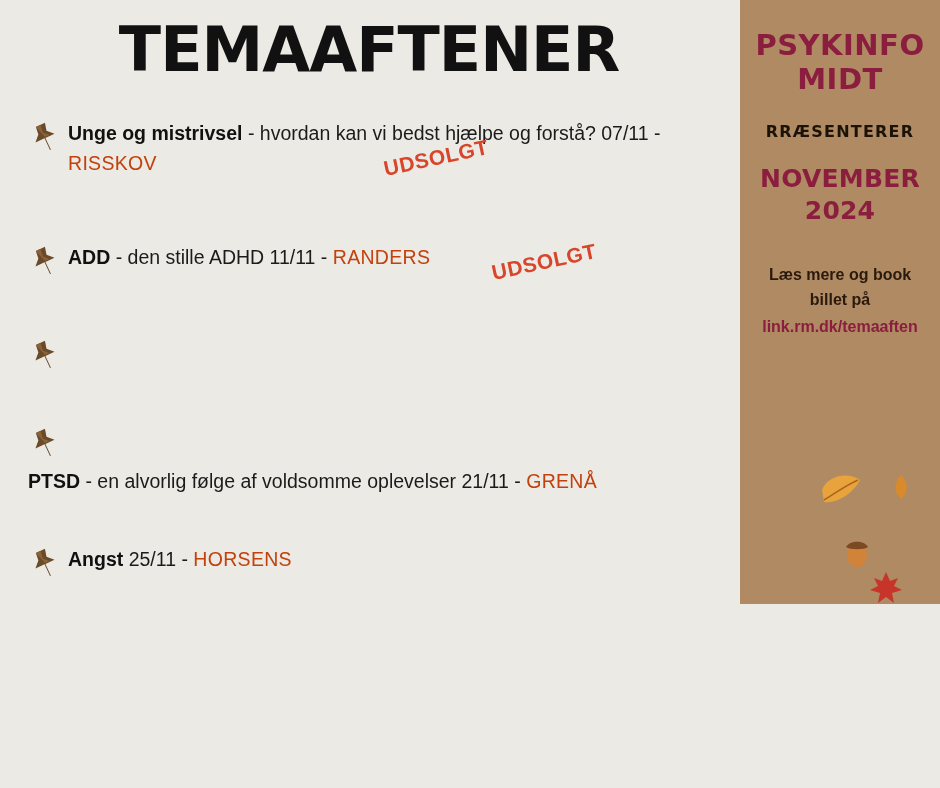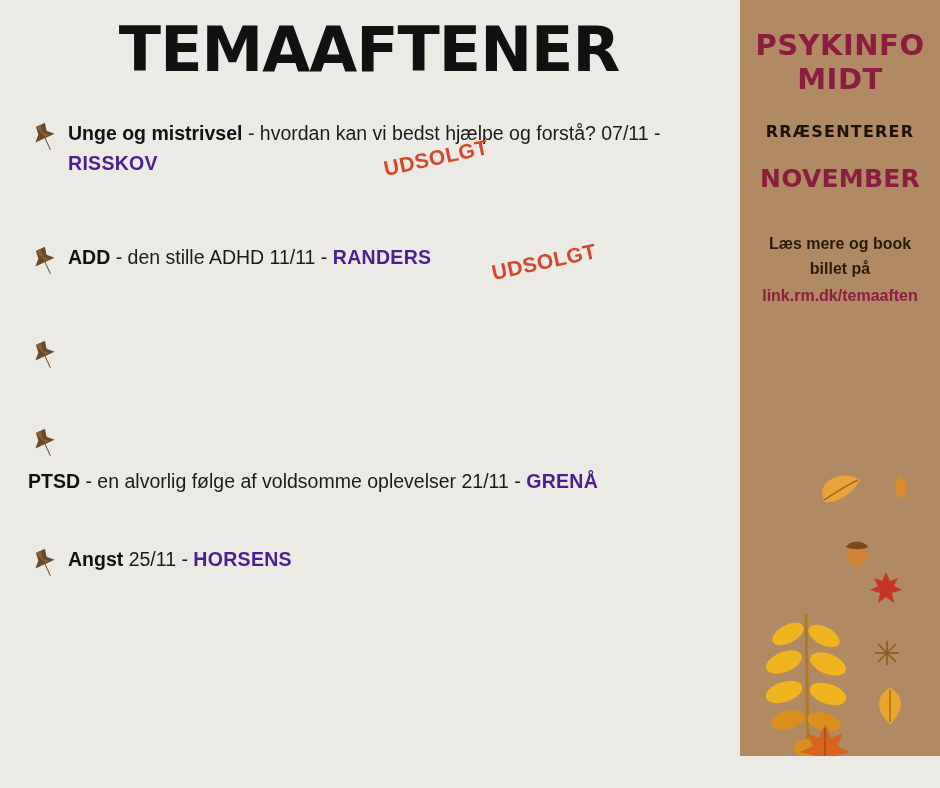--- a/index.html
+++ b/index.html
@@ -65,22 +65,22 @@
     font-size: 19.5px;
     line-height: 30px;
     color: #1b1b1b;
     max-width: 640px;
   }
   .event-text .bold {
     font-weight: bold;
     color: #111;
   }
   .place {
-    font-weight: bold;
-    color: #4c1d95;
+    font-weight: normal;
+    color: #c2410c;
     letter-spacing: 0.3px;
   }
   .sold-out {
     position: absolute;
     font-family: "Liberation Sans", sans-serif;
     font-weight: bold;
     font-size: 21px;
     color: #d8452a;
     transform: rotate(-12deg);
     letter-spacing: 0.5px;
@@ -93,21 +93,21 @@
   .ev1 { margin-bottom: 64px; }
   .ev2 { }
   .ev3 { margin-bottom: 44px; }
   .ev4 { margin-bottom: 48px; flex-direction: column; }
   .ev5 { margin-bottom: 0; margin-top: 34px; }
 
   
   .right {
     position: relative;
     width: 200px;
-    height: 756px;
+    height: 604px;
     background: #b08a63;
     box-sizing: border-box;
     padding: 22px 10px 0 10px;
     text-align: center;
     overflow: hidden;
   }
   .brand {
     font-family: "DejaVu Sans", sans-serif;
     font-weight: bold;
     font-size: 29px;
@@ -242,20 +242,21 @@
   </div>
 
   <div class="right">
     <div class="brand">
       <div>PSYKINFO</div>
       <div>MIDT</div>
     </div>
     <div class="presents">RRÆSENTERER</div>
     <div class="month">
       <div>NOVEMBER</div>
+      <div>2024</div>
     </div>
     <div class="booking">
       <span>Læs mere og book</span><br>
       <span>billet på</span>
       <span class="link">link.rm.dk/temaaften</span>
     </div>
 
     <div class="leaves">
       <svg class="leaf" style="left:78px; top:10px;" width="46" height="40" viewBox="0 0 46 40">
         <path d="M4 20 C10 4, 32 2, 42 10 C36 22, 20 34, 6 32 Z" fill="#e8a33d"></path>

